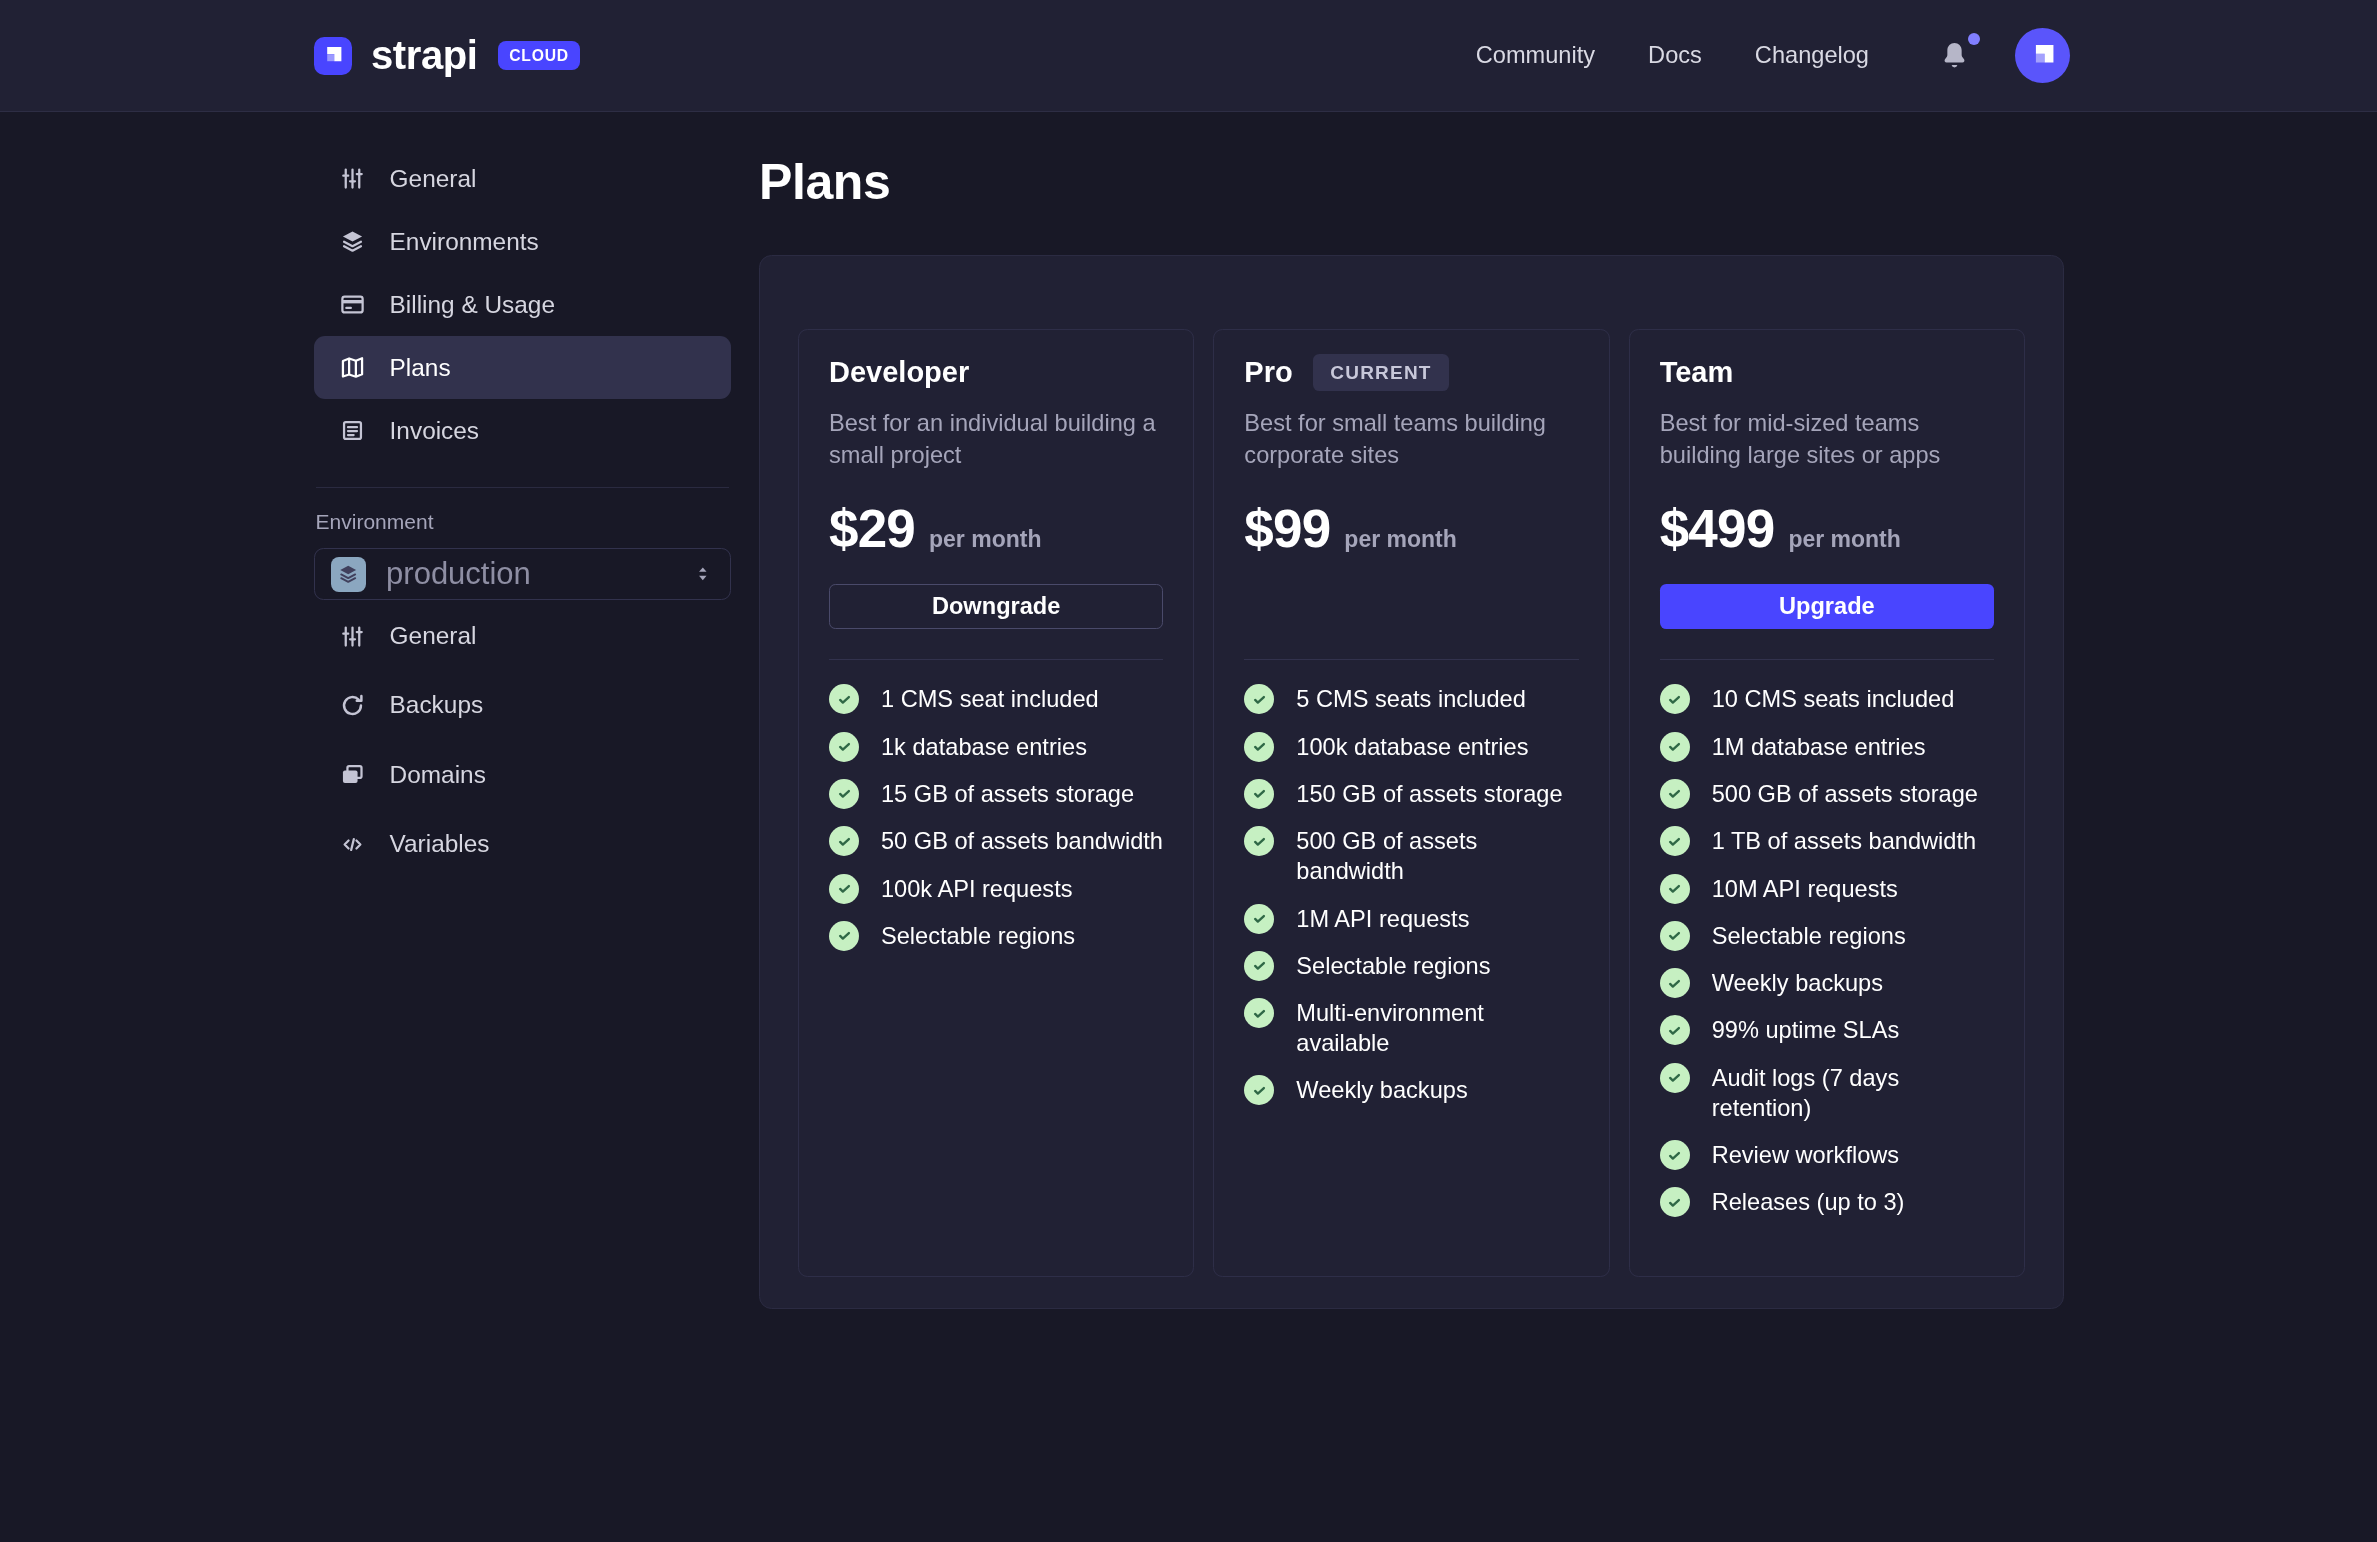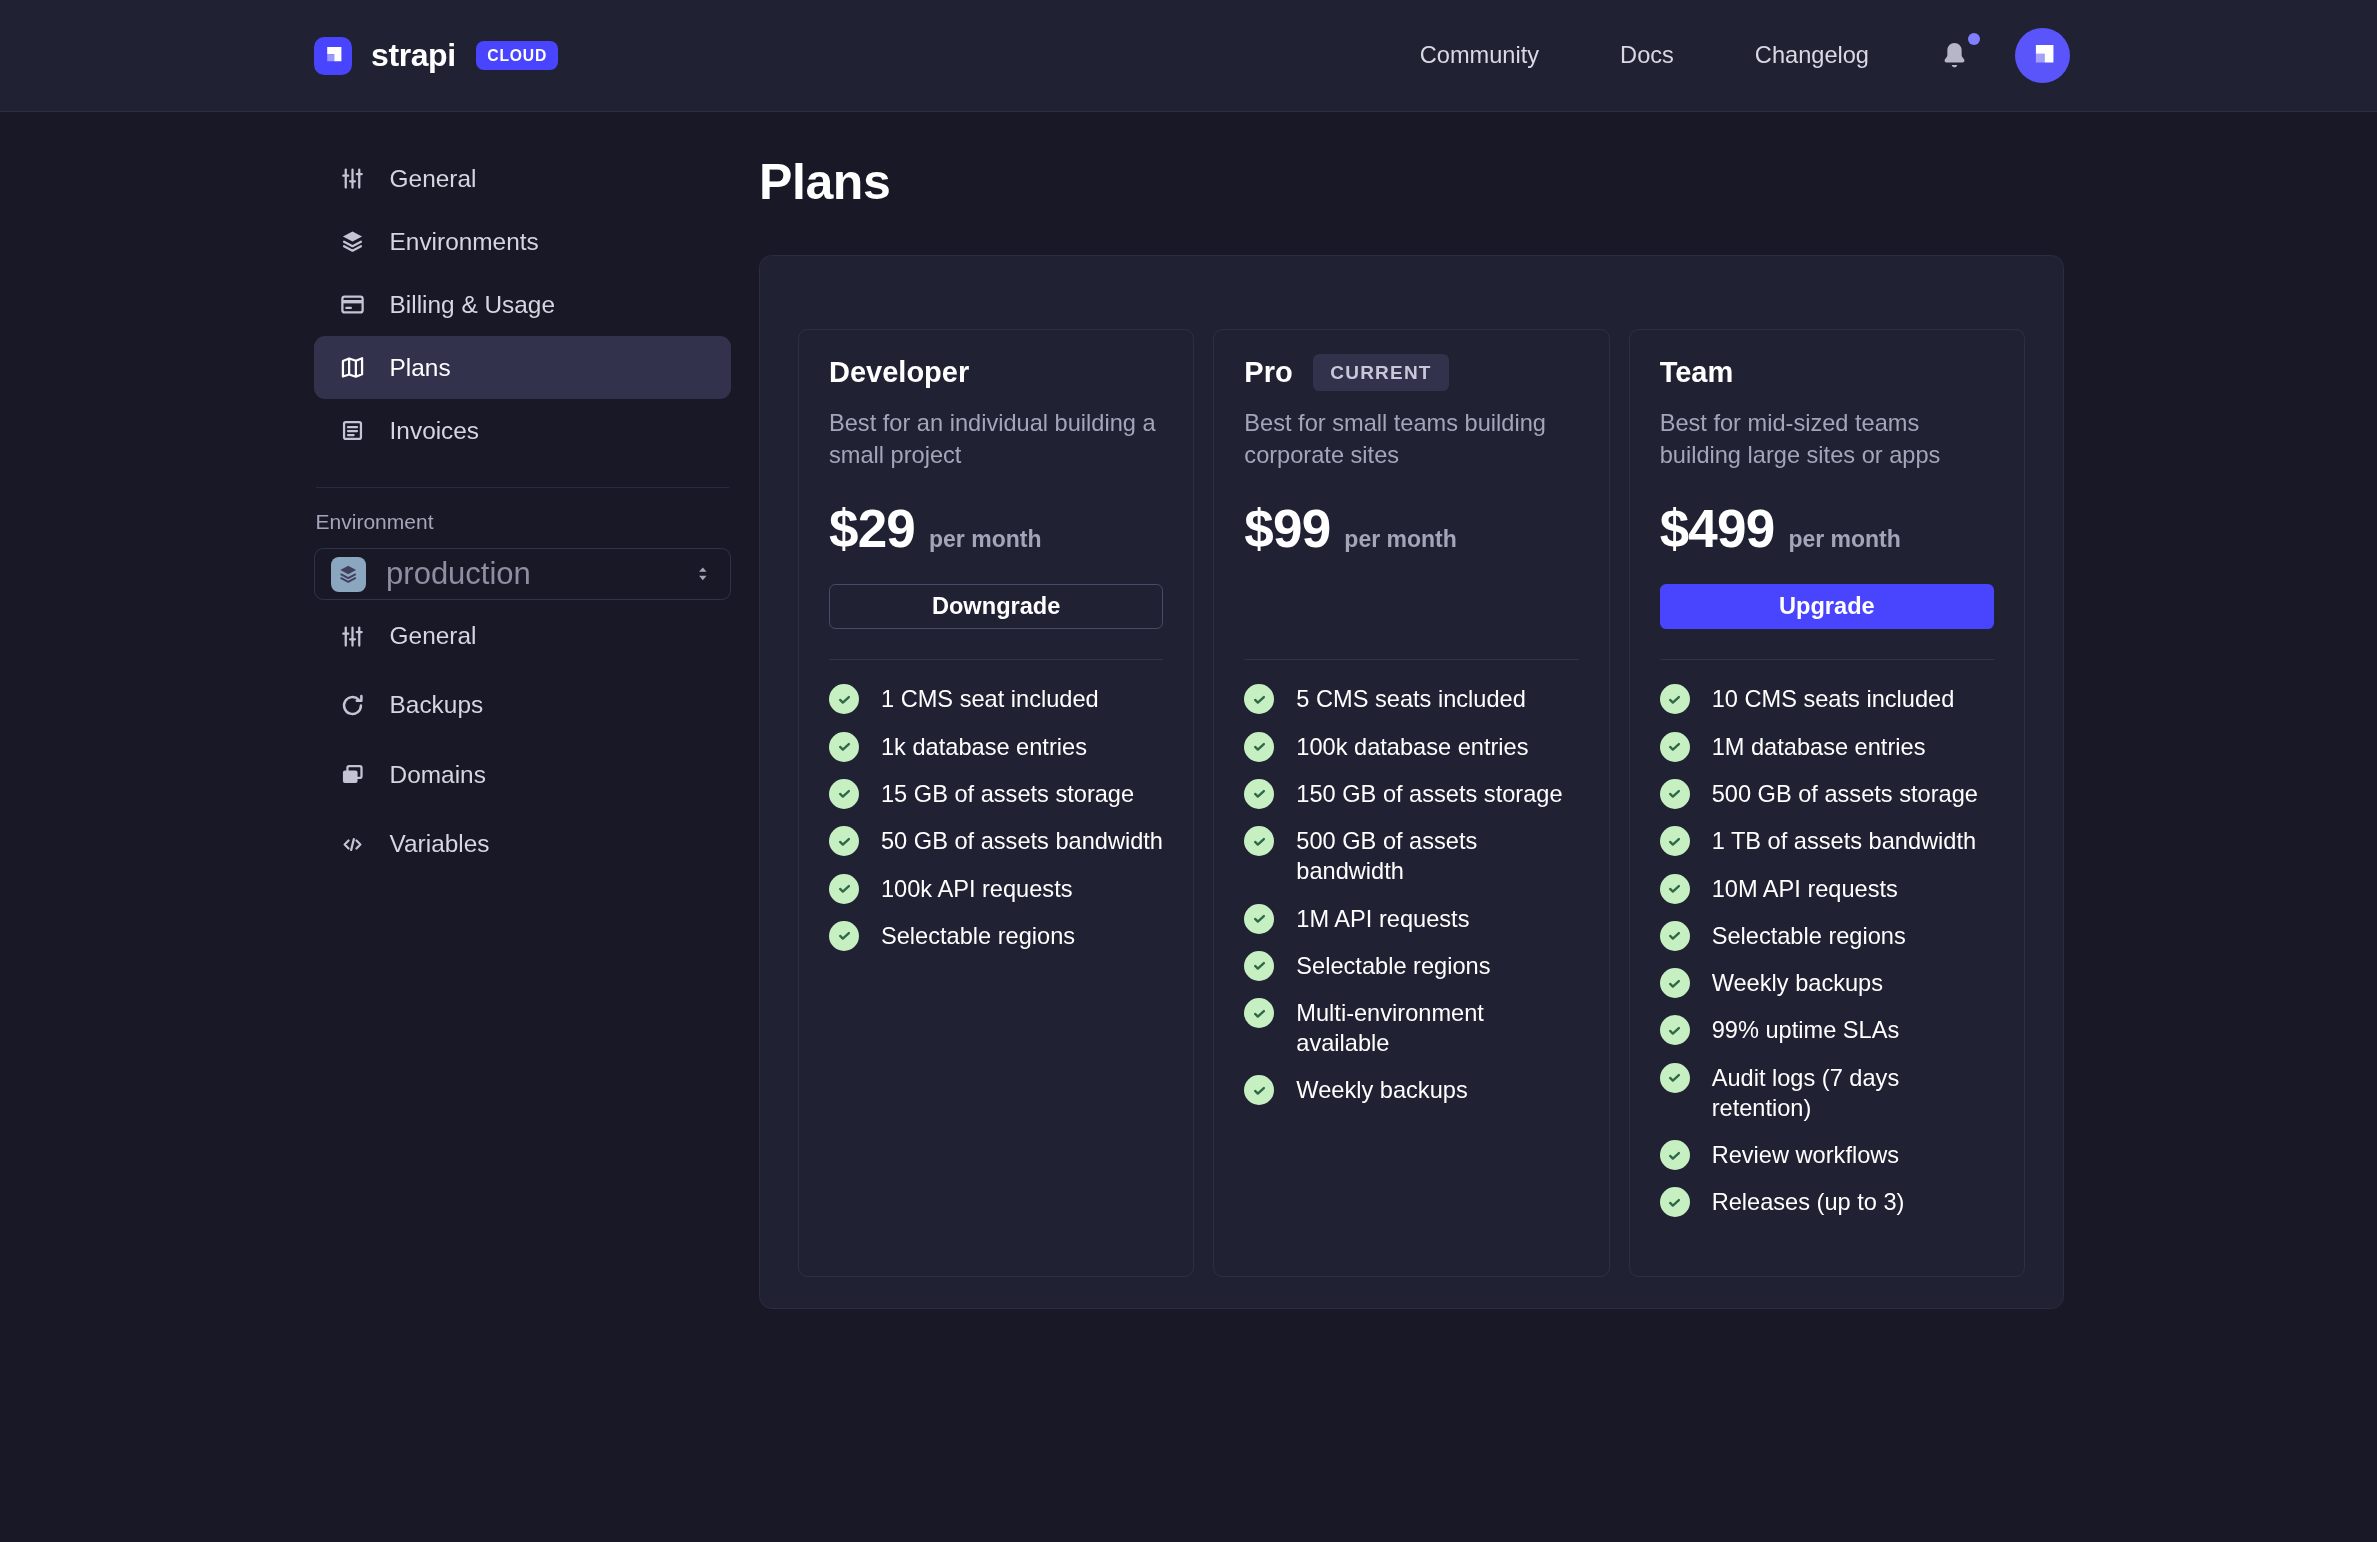--- a/index.html
+++ b/index.html
@@ -21,27 +21,27 @@
     background: #212134;
     border-bottom: 1.6px solid #2d2d44;
     display: flex; align-items: center; justify-content: space-between;
     padding: 0 307px 0 314px;
   }
   .brand { display: flex; align-items: center; gap: 19px; }
   .brand-icon {
     width: 38px; height: 38px; border-radius: 10.2px;
     background: #4945ff; padding: 6.3px;
   }
-  .brand-name { font-size: 32px; font-weight: bold; color: #fff; letter-spacing: -0.4px; }
+  .brand-name { font-size: 40px; font-weight: bold; color: #fff; letter-spacing: -0.4px; }
   .brand-badge {
     background: #4945ff; color: #fff; font-size: 15.7px; font-weight: bold;
     letter-spacing: 0.8px; padding: 5.5px 11px 4.7px; border-radius: 8px; margin-left: 1.6px;
   }
   .hright { display: flex; align-items: center; }
-  .hnav { display: flex; align-items: center; gap: 81px; }
+  .hnav { display: flex; align-items: center; gap: 53px; }
   .hnav a { color: #d9d9e3; font-size: 23.6px; }
   .bell-wrap { position: relative; margin-left: 69px; width: 33px; height: 36px; color: #b6b6c8; background: none; border: none; }
   .bell-dot {
     position: absolute; top: -4.7px; right: -9.4px;
     width: 12.6px; height: 12.6px; border-radius: 50%; background: #817fff;
   }
   .avatar {
     margin-left: 44px; width: 55px; height: 55px; border-radius: 50%;
     background: #5a55fb; border: none; padding: 11.8px;
   }

